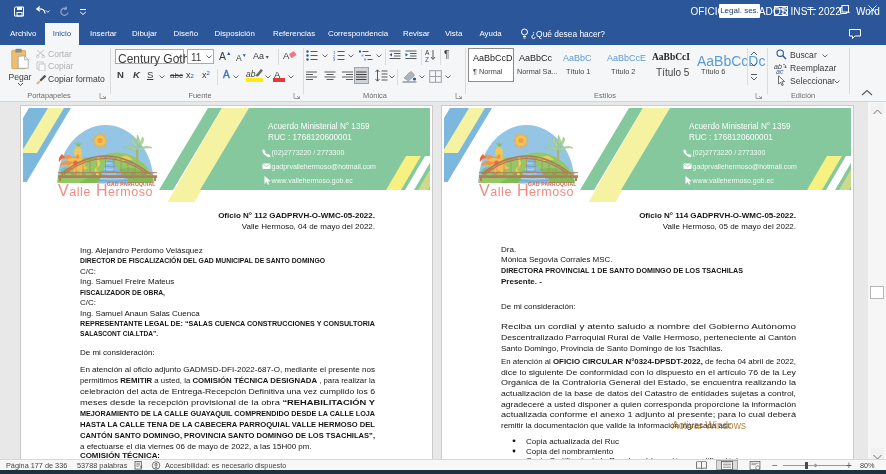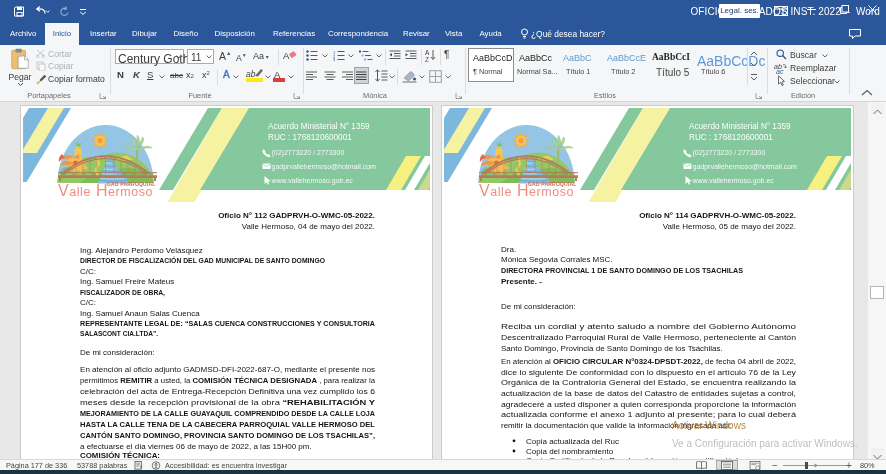--- a/index.html
+++ b/index.html
@@ -453,35 +453,34 @@
         <text x="84" y="337.5">Copia actualizada del Ruc</text>
         <circle cx="72" cy="345" r="1.4"></circle>
         <text x="84" y="347.7">Copia del nombramiento</text>
         <circle cx="72" cy="354.3" r="1.4"></circle>
         <text x="84" y="357">Copia Certificada de la Rma Legal (creación o modificación)</text>
       </g>
     </svg>
   </div>
   <div id="scrollbar"></div>
   <div id="wm1">Activar Windows</div>
-  <div id="wm2">Ve a Configuración para activar Windows.</div>
   <div id="statusbar">
     <div class="sb" style="left:6px">Página 177 de 336</div>
     <div class="sb" style="left:77px">53788 palabras</div>
     <svg class="sb" style="left:134px" width="11" height="10" viewBox="0 0 11 10">
         <rect x="0.5" y="0.5" width="7" height="8.5" fill="none" stroke="#555" stroke-width=".9"></rect>
         <path d="M2 2.5h4M2 4.2h4M2 5.9h2.5" stroke="#555" stroke-width=".7"></path>
         <path d="M6.2 5.2 l2 2.2 M8.2 5.2 l-2 2.2" stroke="#555" stroke-width=".8"></path>
       </svg>
     <svg class="sb" style="left:151px" width="11" height="10" viewBox="0 0 11 10">
         <circle cx="5" cy="5" r="4.2" fill="none" stroke="#555" stroke-width=".9"></circle>
         <circle cx="5" cy="2.9" r="0.9" fill="#555"></circle>
         <path d="M2.9 4.4 h4.2 M5 4.4 v2.1 M5 6.5 l-1.4 2.1 M5 6.5 l1.4 2.1" stroke="#555" stroke-width=".8" fill="none"></path>
       </svg>
-    <div class="sb" style="left:165px">Accesibilidad: es encuentra investigar</div>
+    <div class="sb" style="left:165px">Accesibilidad: es necesario dispuesto</div>
     <svg class="sb" style="left:695px" width="13" height="10" viewBox="0 0 13 10">
         <path d="M6.5 1 C5 0 2 0 1 1 v7.5 C2 7.7 5 7.7 6.5 8.7 C8 7.7 11 7.7 12 8.5 V1 C11 0 8 0 6.5 1 z M6.5 1 v7.7" fill="none" stroke="#555" stroke-width=".9"></path>
       </svg>
     <div class="sb" style="left:716px;width:22px;height:10px;top:0;background:#dcdcdc;border:1px solid #aaa"><svg width="12" height="9" viewBox="0 0 12 9" style="margin:0 4px">
           <rect x="0.5" y="0.5" width="11" height="8" fill="#fff" stroke="#555" stroke-width=".8"></rect>
           <path d="M2 2h8M2 3.5h8M2 5h8M2 6.5h8" stroke="#777" stroke-width=".6"></path>
         </svg></div>
     <svg class="sb" style="left:749px" width="12" height="10" viewBox="0 0 12 10">
         <rect x="0.5" y="0.5" width="11" height="9" fill="none" stroke="#555" stroke-width=".8"></rect>
         <circle cx="9" cy="7.5" r="2.2" fill="#f7f7f7" stroke="#555" stroke-width=".7"></circle>

